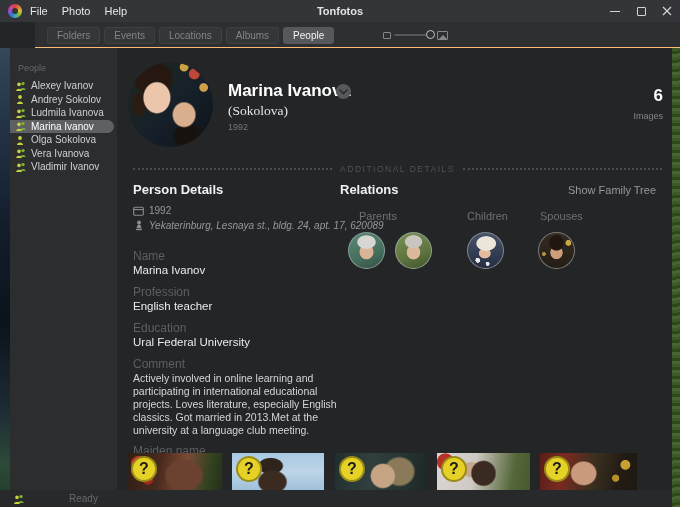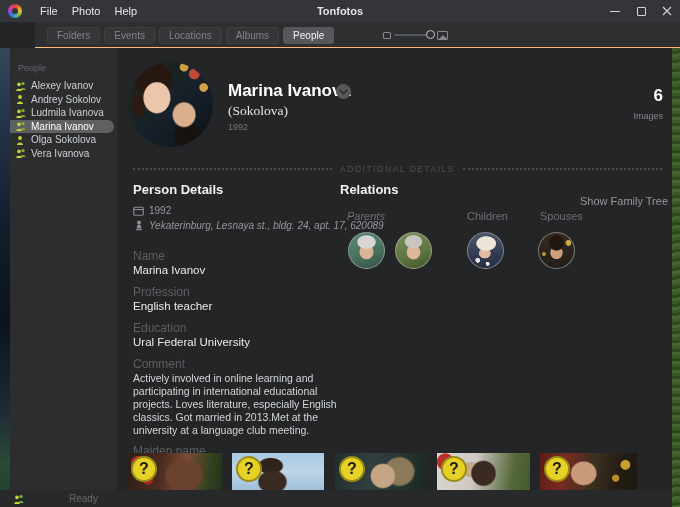--- a/index.html
+++ b/index.html
@@ -3,21 +3,21 @@
 <meta charset="utf-8">
 <style>
   * { margin:0; padding:0; box-sizing:border-box; }
   html,body { background:#111; }
   body { font-family:"Liberation Sans", sans-serif; }
   .screen { position:relative; width:680px; height:507px; background:#232527; overflow:hidden;
             -webkit-font-smoothing:antialiased; }
 
   
   .titlebar { position:absolute; left:0; top:0; width:680px; height:22px; background:#333538;
-              display:flex; align-items:center; z-index:30;padding-left:10px; }
+              display:flex; align-items:center; z-index:30; }
   .app-logo { position:absolute; left:8px; top:4px; width:14px; height:14px; border-radius:50%;
               background:conic-gradient(#d94040,#d97e34,#d9c53a,#7fb53c,#3ba8b5,#3b6fd9,#9a4bd9,#d94090,#d94040); }
   .app-logo::after { content:""; position:absolute; left:4px; top:4px; width:6px; height:6px;
               border-radius:50%; background:#333538; }
   .menus { display:flex; gap:14px; margin-left:30px; }
   .menu-item { font-size:11px; color:#e6e7e8; cursor:default; }
   .win-title { position:absolute; left:0; width:100%; text-align:center; font-size:11px;
                font-weight:bold; color:#e2e3e4; pointer-events:none; }
   .win-controls { position:absolute; right:0; top:0; height:22px; display:flex; align-items:center; }
   .wc { width:26px; height:22px; display:flex; align-items:center; justify-content:center; }
@@ -87,33 +87,33 @@
   .img-count { position:absolute; right:9px; top:38px; font-size:17px; font-weight:bold; color:#fbfcfd; text-align:right; }
   .img-count-label { position:absolute; right:9px; top:63px; font-size:9px; color:#84868a; text-align:right; }
 
   .sep { position:absolute; left:16px; right:10px; top:116px; display:flex; align-items:center; }
   .sep-line { flex:1; border-top:2px dotted #4a4c4e; }
   .sep-label { font-size:8.5px; letter-spacing:1.5px; color:#505254; margin:0 8px; }
 
   .sec-title { position:absolute; font-size:13px; font-weight:bold; color:#eef0f1; }
   .sec-person { left:16px; top:134px; }
   .sec-rel { left:223px; top:134px; }
-  .family-link { position:absolute; right:4px; top:136px; font-size:11px; color:#96989b; cursor:pointer;margin-top:11px; }
+  .family-link { position:absolute; right:16px; top:136px; font-size:11px; color:#96989b; cursor:pointer; }
 
   .meta-row { position:absolute; left:16px; display:flex; align-items:center; }
   .meta-row .mico { width:11px; margin-right:5px; display:flex; justify-content:center; }
   .meta-text { font-size:10px; color:#96989b; white-space:nowrap; }
 
   .fields { position:absolute; left:16px; top:201px; width:224px; }
   .f-label { font-size:12px; color:#5d5f61; margin-bottom:1px; }
   .f-value { font-size:11.5px; color:#e9ebec; margin-bottom:9px; }
   .f-comment { font-size:10.5px; line-height:13px; color:#d4d6d8; margin-bottom:7px; }
 
   .rel-label { position:absolute; top:162px; font-size:11px; color:#6e7073; }
-  .rl-parents { left:230px;font-style:italic; } .rl-children { left:350px; } .rl-spouses { left:423px; }
+  .rl-parents { left:242px; } .rl-children { left:350px; } .rl-spouses { left:423px; }
   .rel-av { position:absolute; top:184px; width:37px; height:37px; border-radius:50%;
             border:1px solid rgba(190,192,194,.55); cursor:pointer; }
   .av-father { left:231px; background:
       radial-gradient(ellipse 45% 33% at 50% 26%, #d8d6d2 0 55%, transparent 62%),
       radial-gradient(ellipse 34% 36% at 50% 54%, #d9b497 0 55%, transparent 62%),
       linear-gradient(160deg,#5a8876 0%,#46705e 60%,#334f43 100%); }
   .av-mother { left:278px; background:
       radial-gradient(ellipse 42% 32% at 50% 25%, #c9c6bf 0 55%, transparent 62%),
       radial-gradient(ellipse 33% 35% at 50% 55%, #dcb79a 0 55%, transparent 62%),
       linear-gradient(160deg,#7c9158 0%,#5d7440 60%,#41552c 100%); }
@@ -302,20 +302,33 @@
             <circle cx="8" cy="2.6" r="1.7"></circle>
             <path d="M5.4 9 C5.4 6.2 10.6 6.2 10.6 9 Z"></path>
           </g>
           <g fill="#c9d43b">
             <circle cx="4" cy="3.4" r="1.8"></circle>
             <path d="M1.2 10 C1.2 6.9 6.8 6.9 6.8 10 Z"></path>
           </g>
         </svg>
       <span>Vera Ivanova</span>
     </div>
+    <div class="side-item">
+      <svg class="pico" viewBox="0 0 12 10">
+          <g fill="#7fae3c">
+            <circle cx="8" cy="2.6" r="1.7"></circle>
+            <path d="M5.4 9 C5.4 6.2 10.6 6.2 10.6 9 Z"></path>
+          </g>
+          <g fill="#c9d43b">
+            <circle cx="4" cy="3.4" r="1.8"></circle>
+            <path d="M1.2 10 C1.2 6.9 6.8 6.9 6.8 10 Z"></path>
+          </g>
+        </svg>
+      <span>Vladimir Ivanov</span>
+    </div>
   </div>
 
   <div class="main">
     <div class="big-avatar"></div>
     <div class="pname">Marina Ivanova</div>
     <div class="chev-btn">
       <svg width="9" height="6" viewBox="0 0 9 6">
         <path d="M1 1 L4.5 4.5 L8 1" fill="none" stroke="#2b2d2f" stroke-width="1.6" stroke-linecap="round"></path>
       </svg>
     </div>

